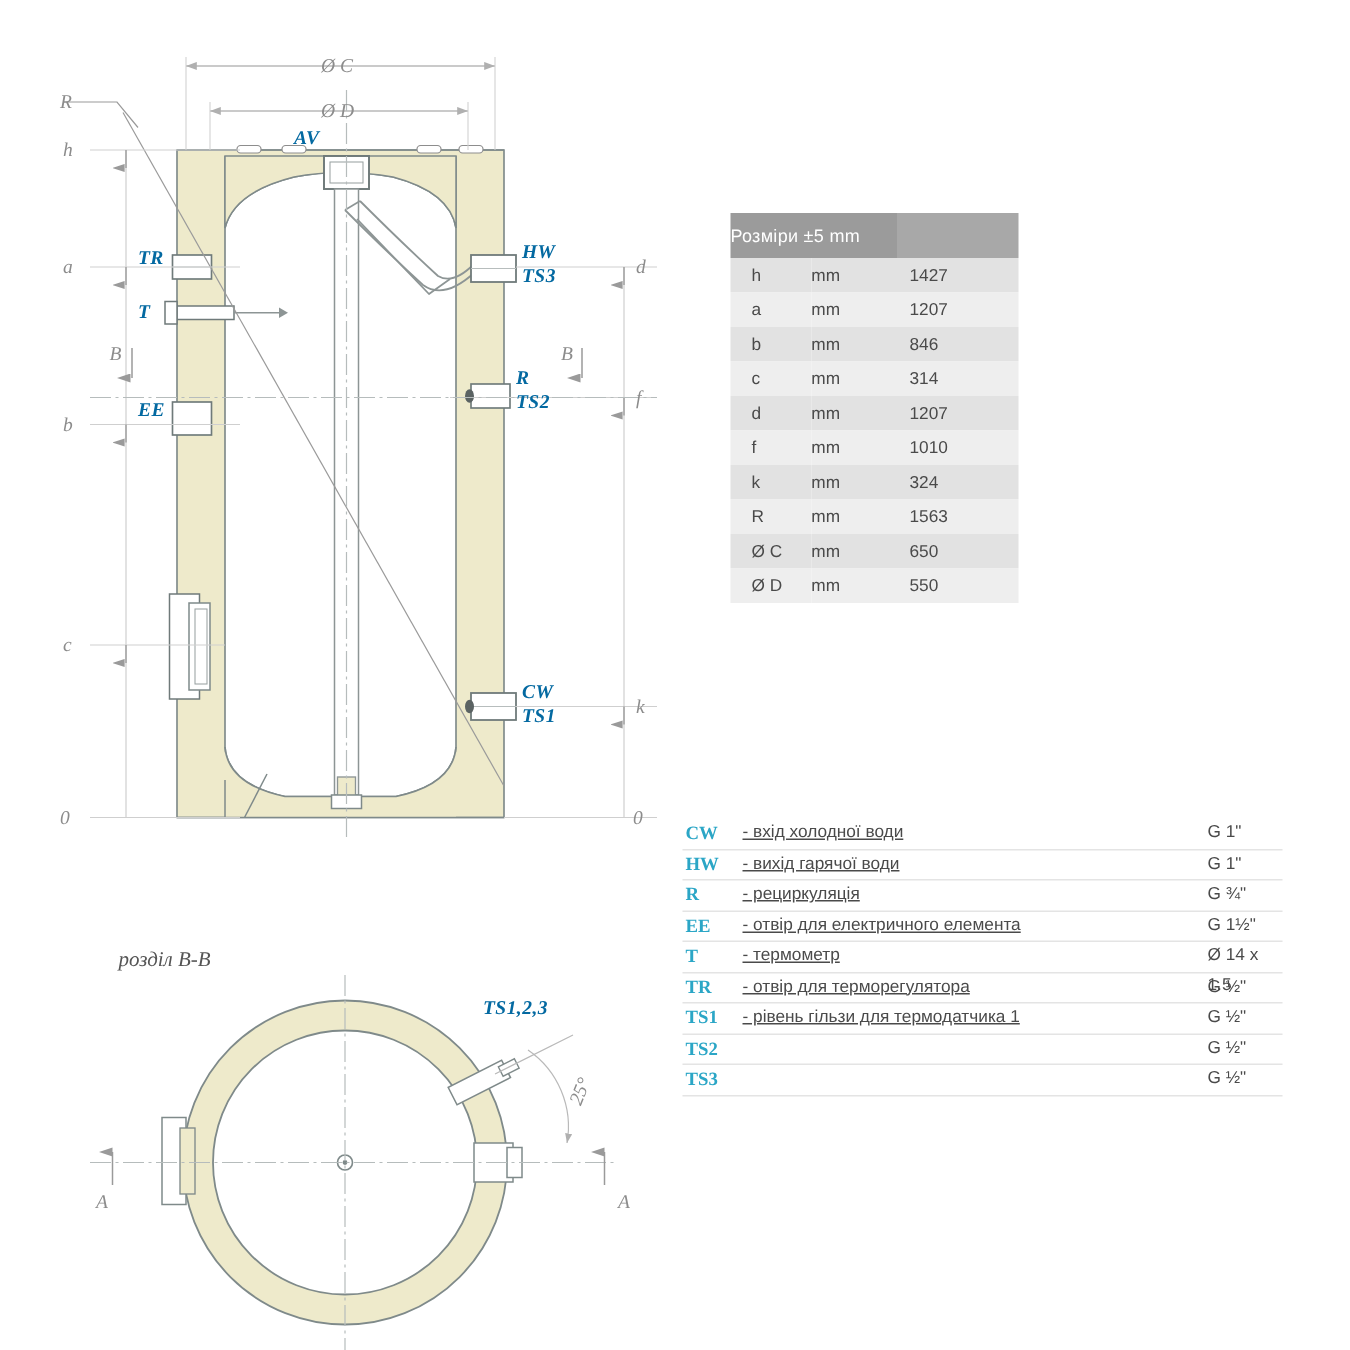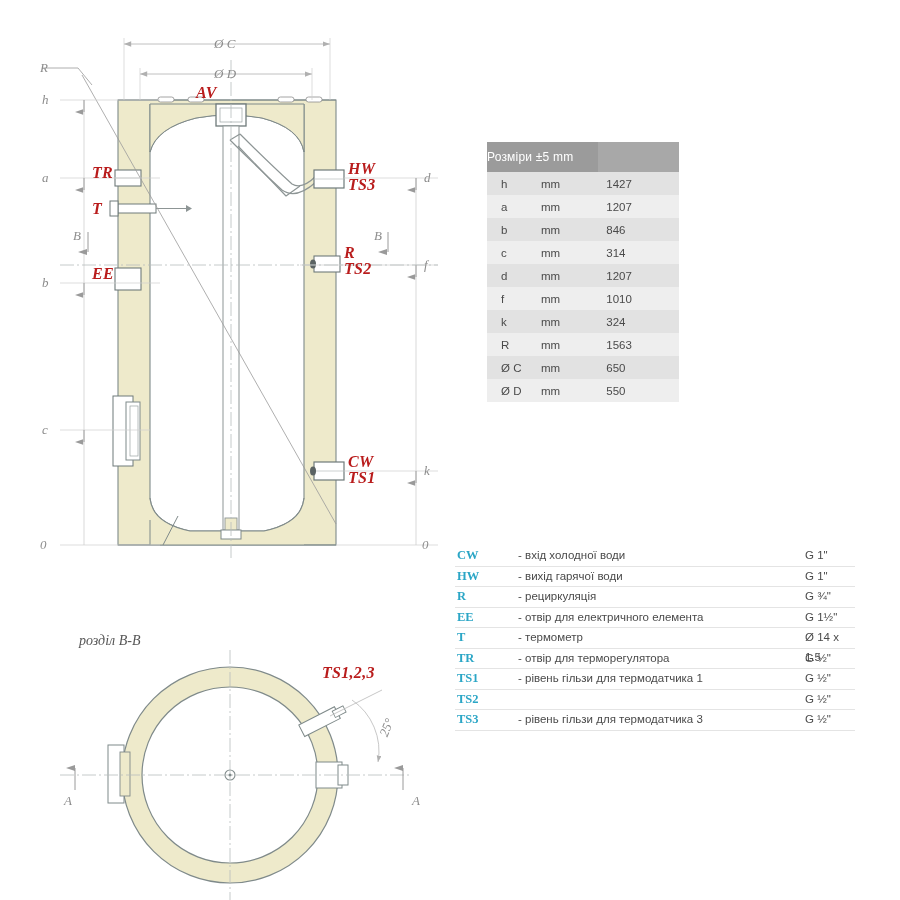--- a/index.html
+++ b/index.html
@@ -3,21 +3,21 @@
 <meta charset="utf-8">
 <style>
   html,body{margin:0;padding:0;background:#ffffff;}
   body{width:900px;height:900px;position:relative;overflow:hidden;
        font-family:"Liberation Sans", sans-serif;}
 
   
   .dimlbl{position:absolute;font-family:"Liberation Serif", serif;font-style:italic;
           font-size:13px;color:#8c8c8c;white-space:nowrap;}
   .teal{position:absolute;font-family:"Liberation Serif", serif;font-style:italic;
-        font-weight:bold;font-size:16px;color:#b91c1c;white-space:nowrap;letter-spacing:.3px;}
+        font-weight:bold;font-size:13px;color:#0369a1;white-space:nowrap;letter-spacing:.3px;}
   .dimtxt{position:absolute;font-family:"Liberation Serif", serif;font-style:italic;
           font-size:13px;color:#8c8c8c;white-space:nowrap;}
   .sectitle{position:absolute;font-family:"Liberation Serif", serif;font-style:italic;
             font-size:14px;color:#555;white-space:nowrap;}
 
   
   #spec-table{position:absolute;left:487px;top:142px;width:192px;
               border-collapse:collapse;font-size:11.5px;}
   #spec-table td{padding:2px 0 2px 0;height:19px;color:#4a4a4a;}
   #spec-table .c1{width:42px;padding-left:14px;}
@@ -27,21 +27,21 @@
   #spec-table tr.even td{background:#eeeeee;}
   #spec-table thead td{background:#9b9b9b;color:#ffffff;height:26px;font-size:12px;
                        font-weight:normal;letter-spacing:.2px;}
   #spec-table thead td.hgap{background:#a8a8a8;}
 
   
   #legend{position:absolute;left:455px;top:546px;width:400px;font-size:11.5px;}
   .lg-row{position:relative;height:19.5px;line-height:19.5px;border-bottom:1px solid #e4e4e4;}
   .lg-code{position:absolute;left:2px;top:0;color:#2ba6c6;font-weight:bold;
            font-family:"Liberation Serif", serif;font-size:12.5px;}
-  .lg-desc{position:absolute;left:63px;top:0;color:#4a4a4a;}
+  .lg-desc{position:absolute;left:40px;top:0;color:#4a4a4a;text-decoration:underline;}
   .lg-size{position:absolute;left:350px;top:0;color:#4a4a4a;}
 
   
   .svgwrap{position:absolute;left:0;top:0;width:900px;height:900px;pointer-events:none;}
 </style>
 </head>
 <body>
 
 <svg class="svgwrap" viewBox="0 0 900 900" xmlns="http://www.w3.org/2000/svg">
 
@@ -354,16 +354,15 @@
       <span class="lg-code">TS1</span>
       <span class="lg-desc">- рівень гільзи для термодатчика 1</span>
       <span class="lg-size">G ½"</span>
     </div>
     <div class="lg-row">
       <span class="lg-code">TS2</span>
       <span class="lg-size">G ½"</span>
     </div>
     <div class="lg-row">
       <span class="lg-code">TS3</span>
-      <span class="lg-desc">- рівень гільзи для термодатчика 3</span>
       <span class="lg-size">G ½"</span>
     </div>
   </div>
 
 </body></html>

